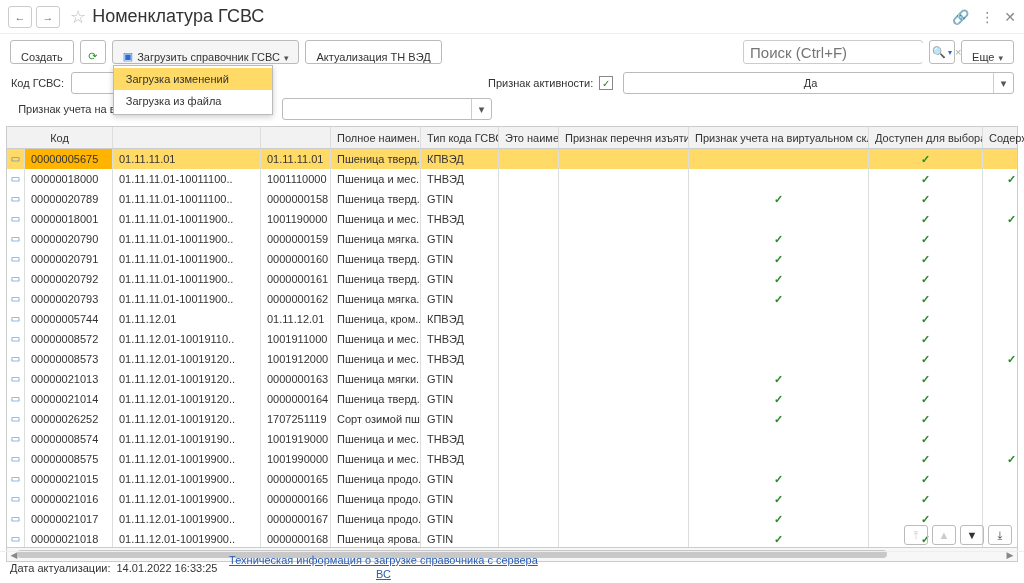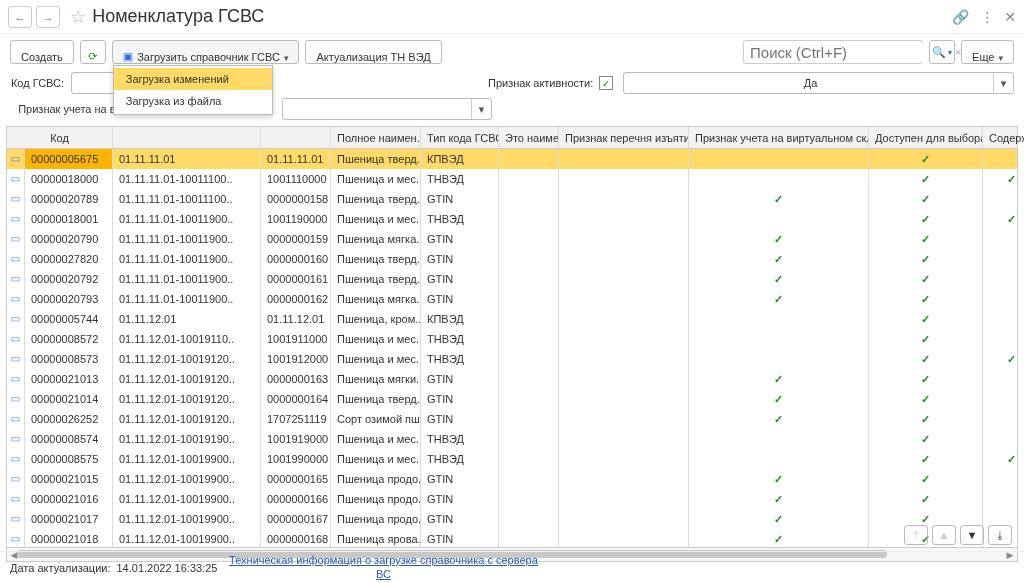--- a/index.html
+++ b/index.html
@@ -279,21 +279,21 @@
         </div>
         <div class="cell c9 center">
           <span class="chk">✓</span>
         </div>
         <div class="cell c10 center"></div>
       </div>
       <div class="row">
         <div class="cell c0">
           <span class="icon-item">▭</span>
         </div>
-        <div class="cell c1">00000027820</div>
+        <div class="cell c1">00000020791</div>
         <div class="cell c2">01.11.11.01-10011900..</div>
         <div class="cell c3">0000000160</div>
         <div class="cell c4">Пшеница тверд..</div>
         <div class="cell c5">GTIN</div>
         <div class="cell c6 center"></div>
         <div class="cell c7 center"></div>
         <div class="cell c8 center">
           <span class="chk">✓</span>
         </div>
         <div class="cell c9 center">

